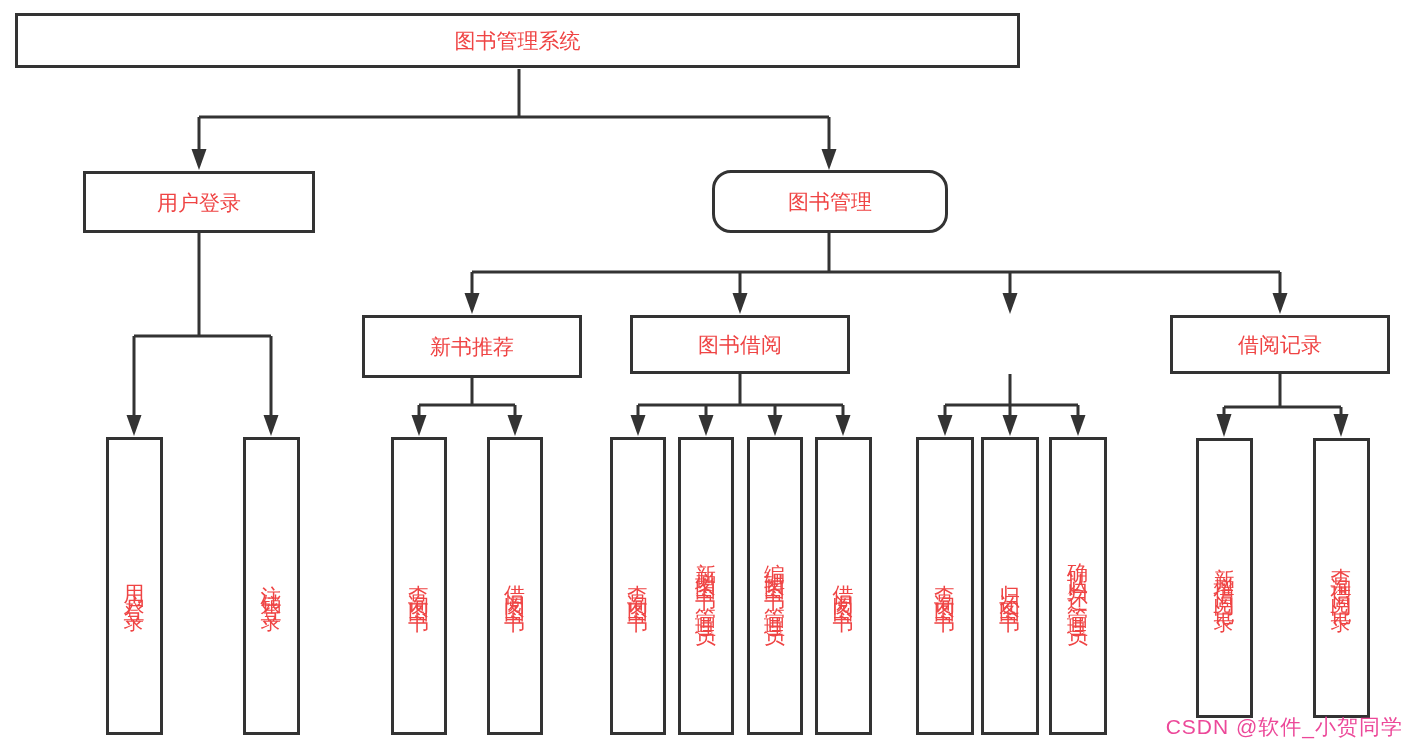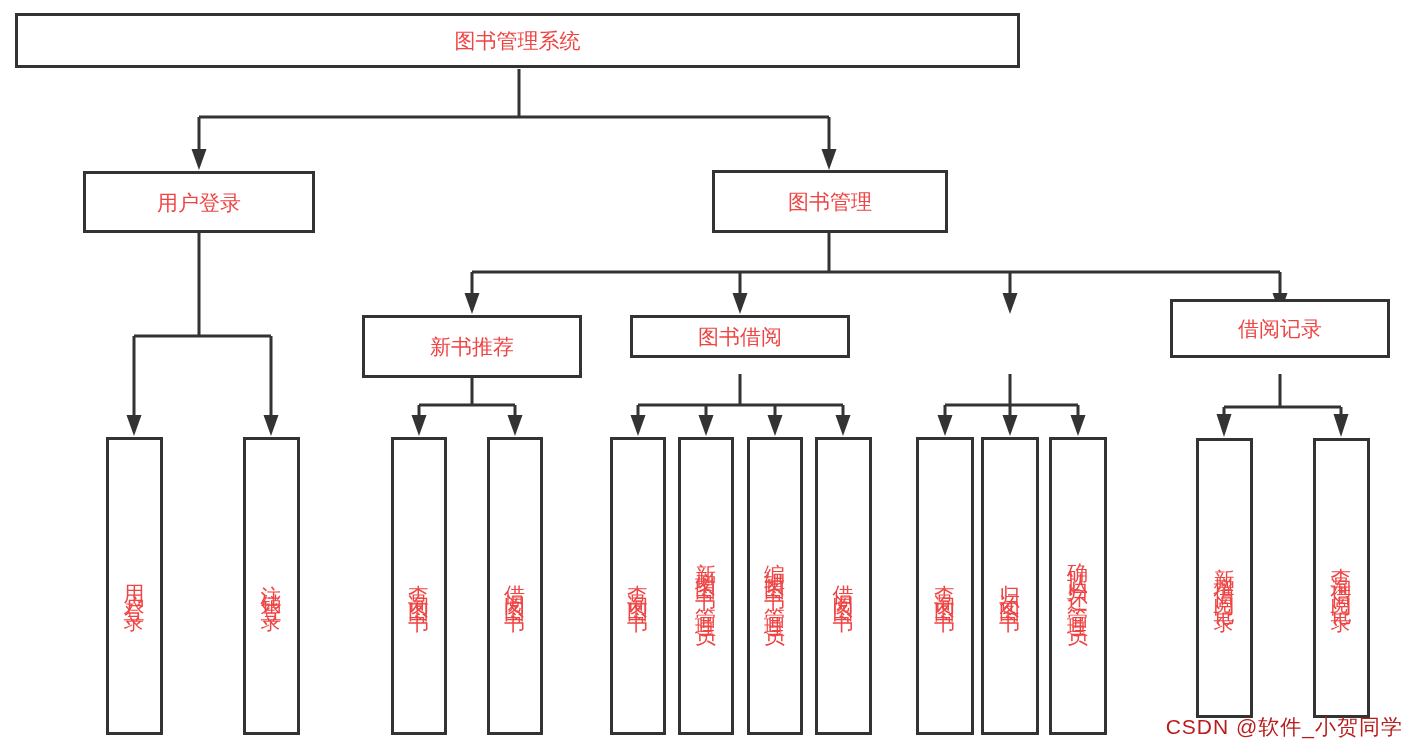--- a/index.html
+++ b/index.html
@@ -33,21 +33,21 @@
     writing-mode: vertical-rl;
     text-orientation: mixed;
     letter-spacing: 9px;
     white-space: nowrap;
   }
   .watermark {
     position: absolute;
     right: 2px;
     bottom: 6px;
     font-size: 21px;
-    color: #b91c1c;
+    color: #ec4899;
     letter-spacing: 1px;
     z-index: 5;
   }
 </style>
 </head>
 <body>
 
 <div class="canvas">
 
   <svg class="edges" viewBox="0 0 1405 747" xmlns="http://www.w3.org/2000/svg">
@@ -90,31 +90,31 @@
     </g>
   </svg>
 
   <div class="box" style="left:15px; top:13px; width:1005px; height:55px;">
     <span>图书管理系统</span>
   </div>
 
   <div class="box" style="left:83px; top:171px; width:232px; height:62px;">
     <span>用户登录</span>
   </div>
-  <div class="box" style="left:712px; top:170px; width:236px; height:63px;">
+  <div class="box" style="left:712px; top:170px; width:236px; height:63px;border-radius:19px;">
     <span>图书管理</span>
   </div>
 
   <div class="box" style="left:362px; top:315px; width:220px; height:63px;">
     <span>新书推荐</span>
   </div>
-  <div class="box" style="left:630px; top:315px; width:220px; height:43px;">
+  <div class="box" style="left:630px; top:315px; width:220px; height:59px;">
     <span>图书借阅</span>
   </div>
-  <div class="box" style="left:1170px; top:299px; width:220px; height:59px;">
+  <div class="box" style="left:1170px; top:315px; width:220px; height:59px;">
     <span>借阅记录</span>
   </div>
 
   <div class="box vbox" style="left:106px; top:437px; width:57px; height:298px;">
     <span class="vlabel">用户登录</span>
   </div>
   <div class="box vbox" style="left:243px; top:437px; width:57px; height:298px;">
     <span class="vlabel">注销登录</span>
   </div>
 

